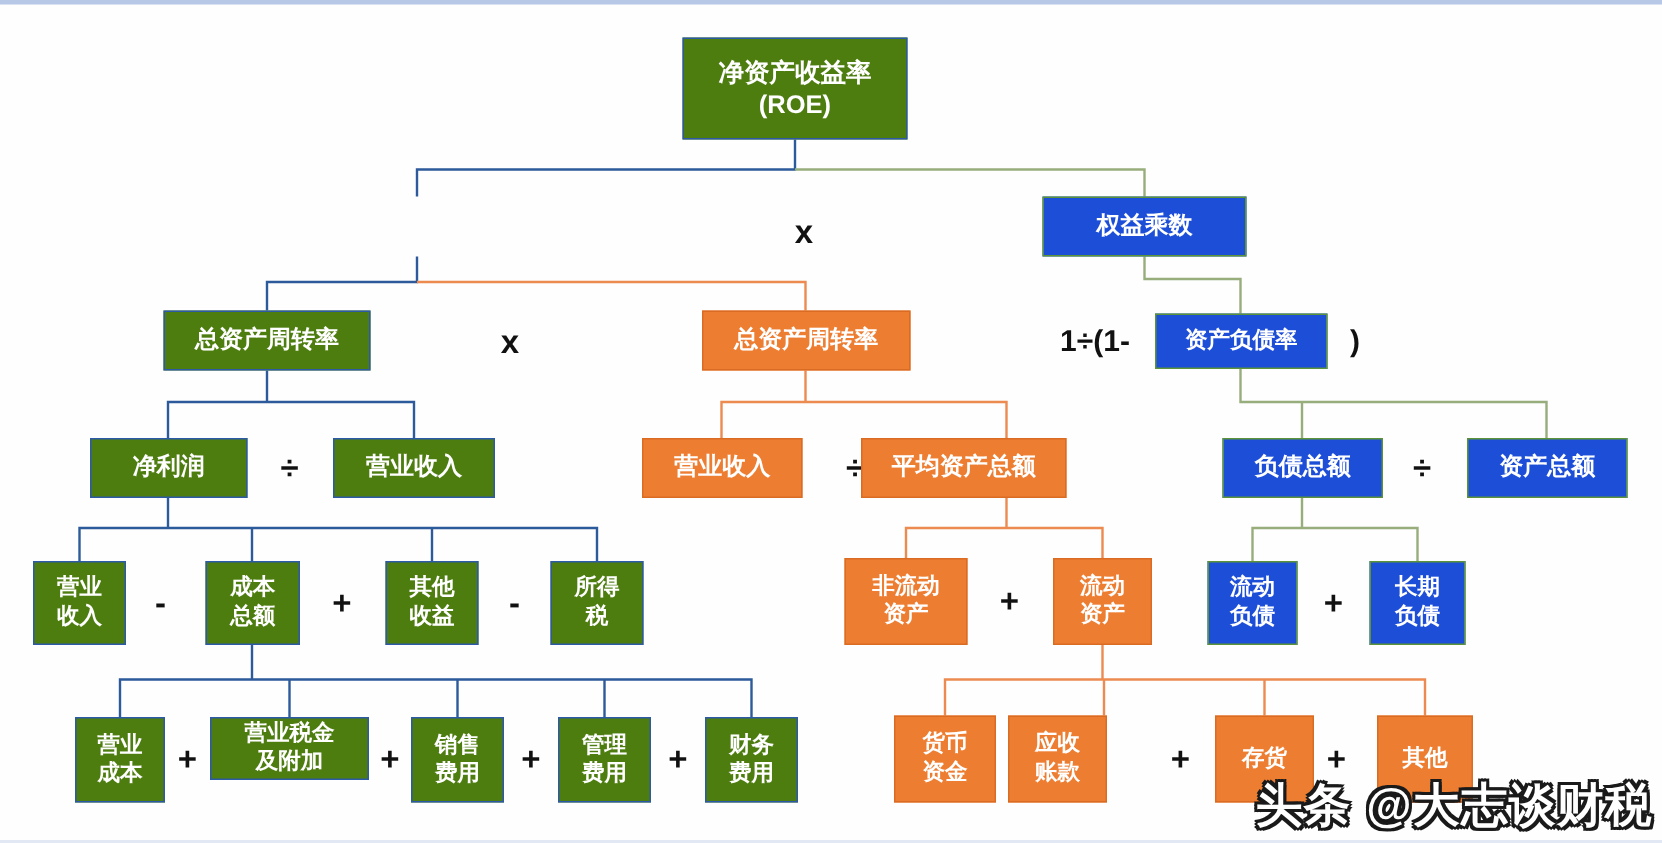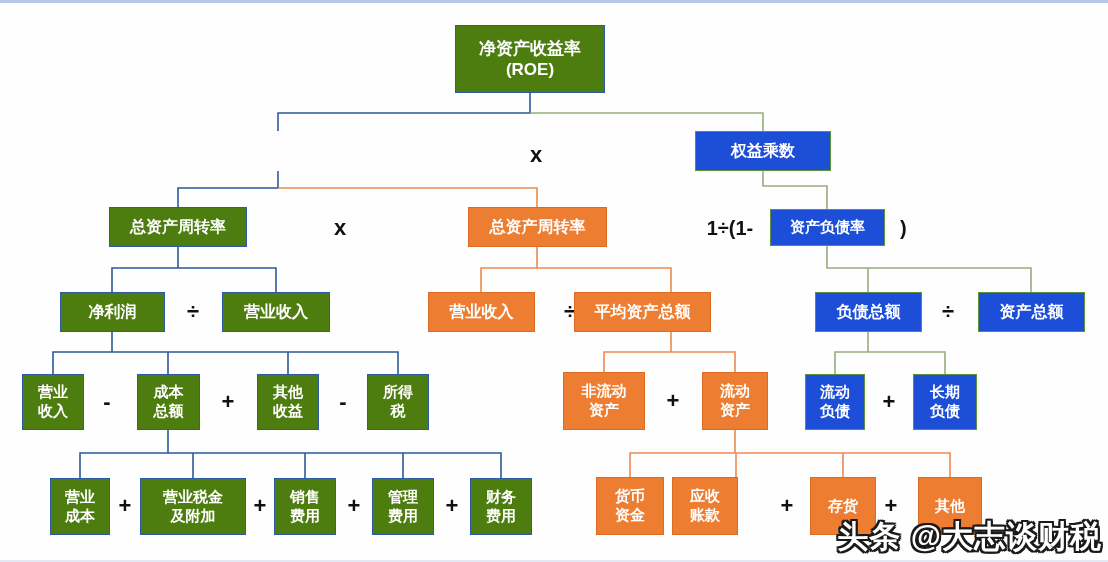--- a/index.html
+++ b/index.html
@@ -107,21 +107,21 @@
 
   <div class="node green fs15" style="left:805px;top:374px;width:60px;height:56px;">流动
 负债</div>
   <span class="op" style="left:878px;top:389px;">+</span>
   <div class="node green fs15" style="left:913px;top:374px;width:64px;height:56px;">长期
 负债</div>
 
   <div class="node blue fs15" style="left:50px;top:478px;width:60px;height:57px;">营业
 成本</div>
   <span class="op" style="left:114px;top:493px;">+</span>
-  <div class="node blue fs15" style="left:140px;top:478px;width:106px;height:57px;">营业税金
+  <div class="node blue fs15" style="left:140px;top:478px;width:106px;height:42px;">营业税金
 及附加</div>
   <span class="op" style="left:249px;top:493px;">+</span>
   <div class="node blue fs15" style="left:274px;top:478px;width:62px;height:57px;">销售
 费用</div>
   <span class="op" style="left:343px;top:493px;">+</span>
   <div class="node blue fs15" style="left:372px;top:478px;width:62px;height:57px;">管理
 费用</div>
   <span class="op" style="left:441px;top:493px;">+</span>
   <div class="node blue fs15" style="left:470px;top:478px;width:62px;height:57px;">财务
 费用</div>

